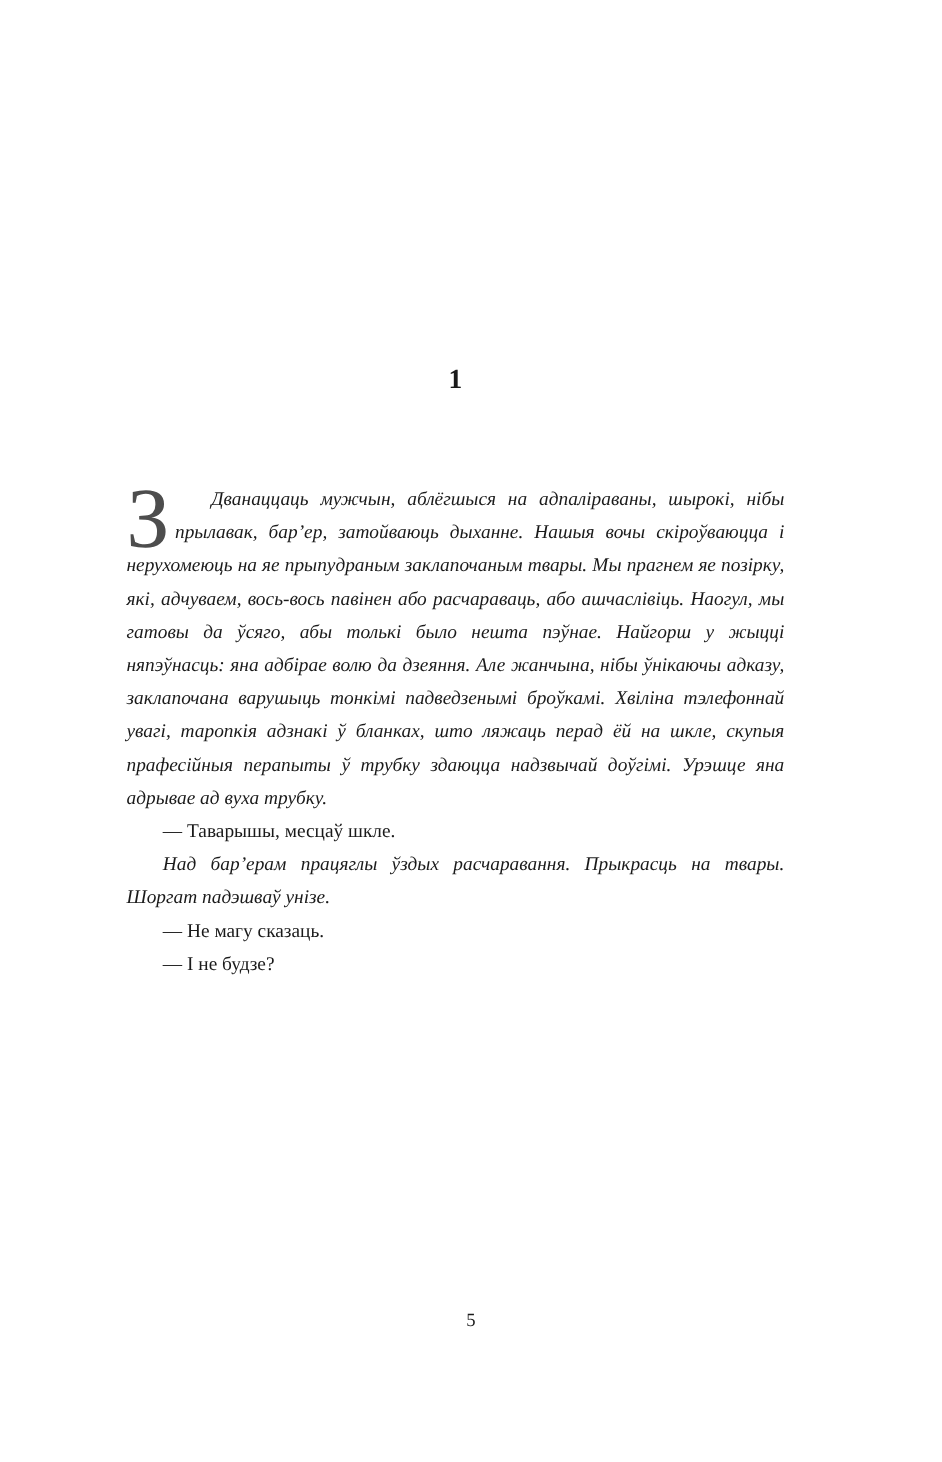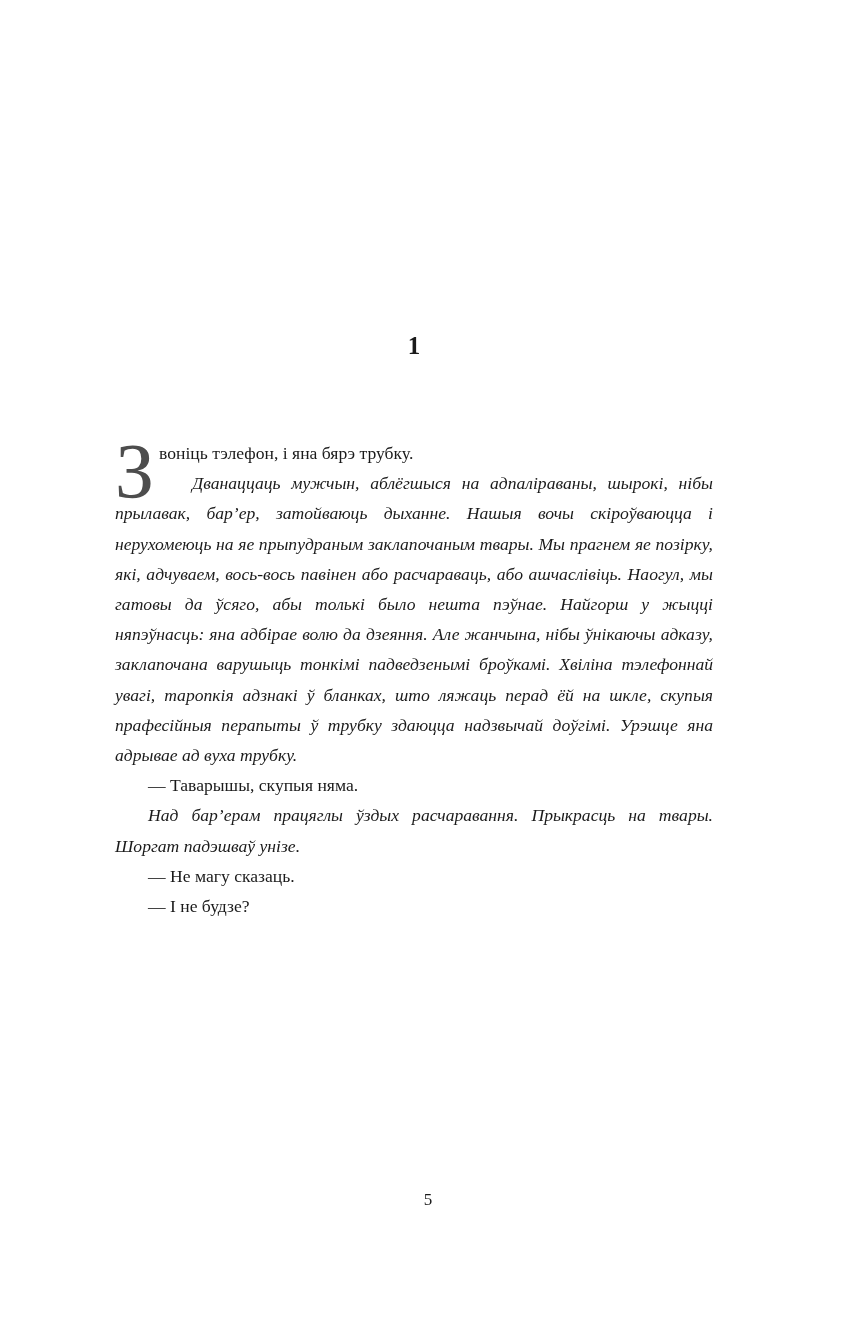--- a/index.html
+++ b/index.html
@@ -88,25 +88,25 @@
 </head>
 <body>
 
 <div class="page">
   <div class="content">
 
     <div class="chapter-number">1</div>
 
     <div class="body-block">
 
-      <p class="dropcap-para"><span class="dropcap">З</span><span class="first-line">воніць тэлефон, і яна бярэ трубку.</span></p>
+      <p class="dropcap-para"><span class="dropcap">З</span></p>
 
       <p class="p-indent">Дванаццаць мужчын, аблёгшыся на адпаліраваны, шырокі, нібы прылавак, бар’ер, затойваюць дыханне. Нашыя вочы скіроўваюцца і нерухомеюць на яе прыпудраным заклапочаным твары. Мы прагнем яе позірку, які, адчуваем, вось-вось павінен або расчараваць, або ашчаслівіць. Наогул, мы гатовы да ўсяго, абы толькі было нешта пэўнае. Найгорш у жыцці няпэўнасць: яна адбірае волю да дзеяння. Але жанчына, нібы ўнікаючы адказу, заклапочана варушыць тонкімі падведзенымі броўкамі. Хвіліна тэлефоннай увагі, таропкія адзнакі ў бланках, што ляжаць перад ёй на шкле, скупыя прафесійныя перапыты ў трубку здаюцца надзвычай доўгімі. Урэшце яна адрывае ад вуха трубку.</p>
 
-      <p class="dash-para">— Таварышы, скупыя няма.</p>
+      <p class="dash-para">— Таварышы, месцаў шкле.</p>
 
       <p class="p-indent">Над бар’ерам працяглы ўздых расчаравання. Прыкрасць на твары. Шоргат падэшваў унізе.</p>
 
       <p class="dash-para">— Не магу сказаць.</p>
 
       <p class="dash-para">— І не будзе?</p>
 
 
 
     </div>

